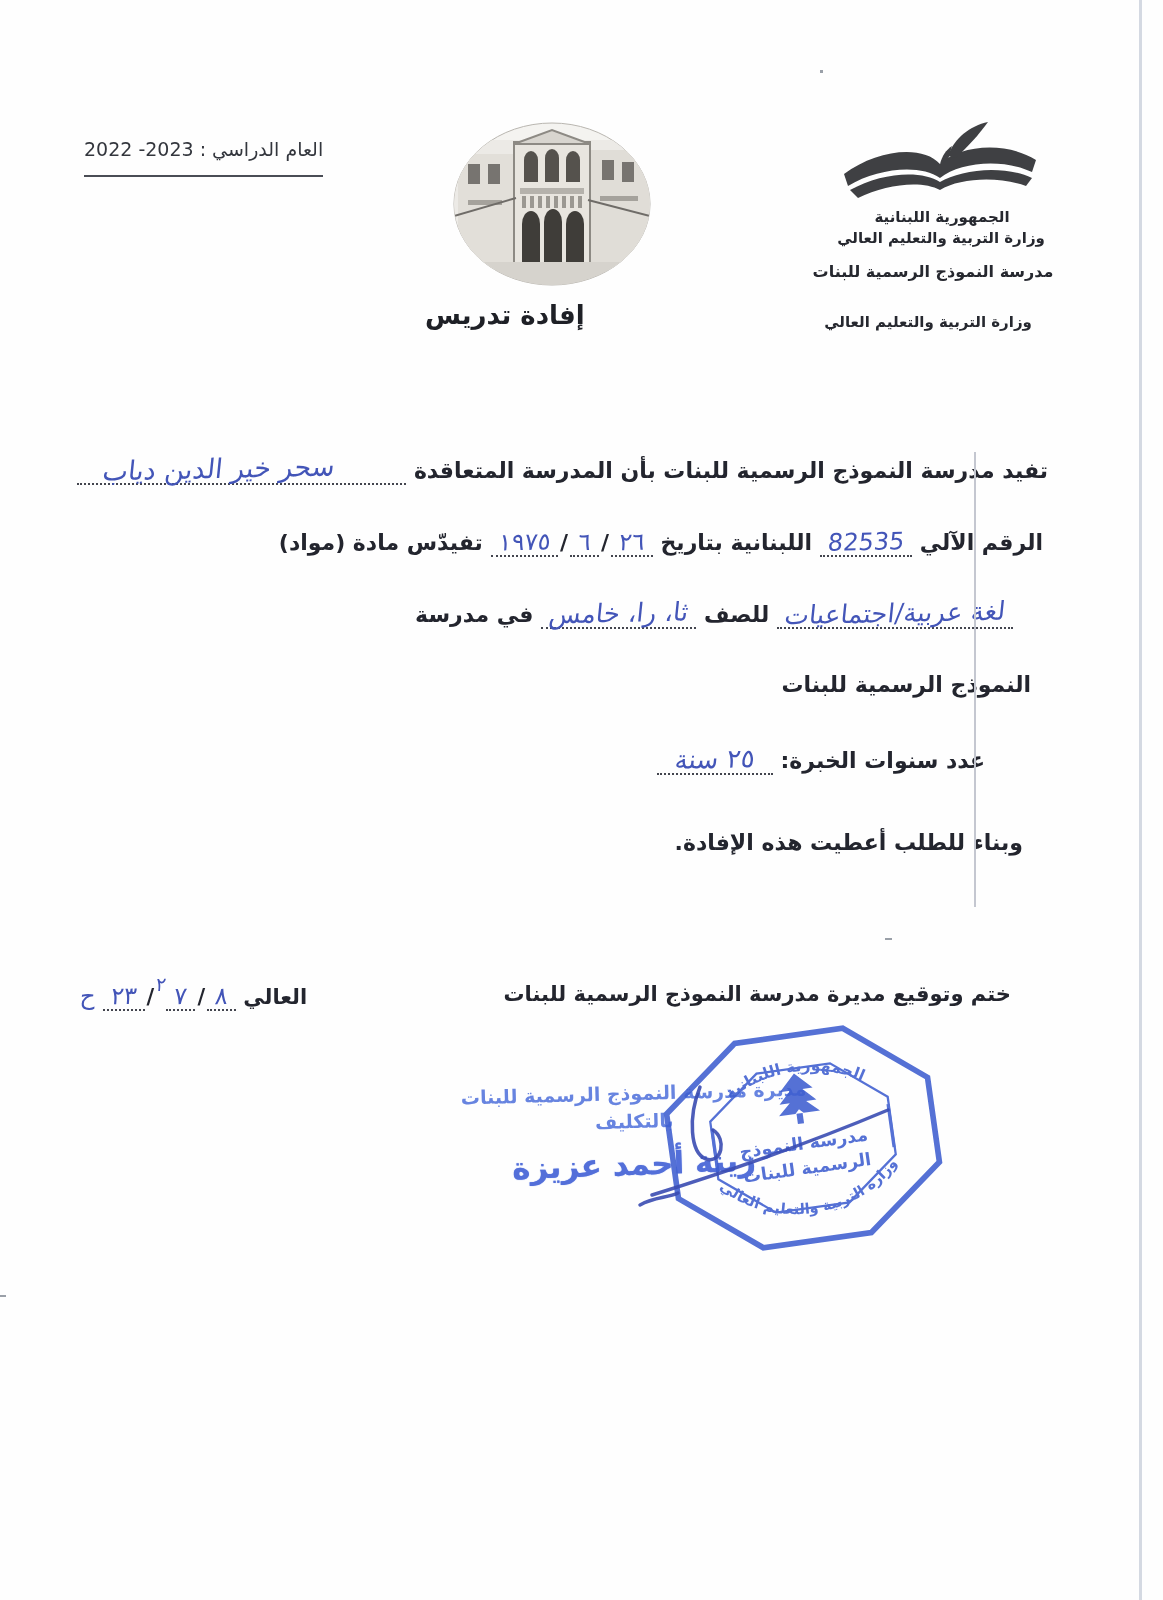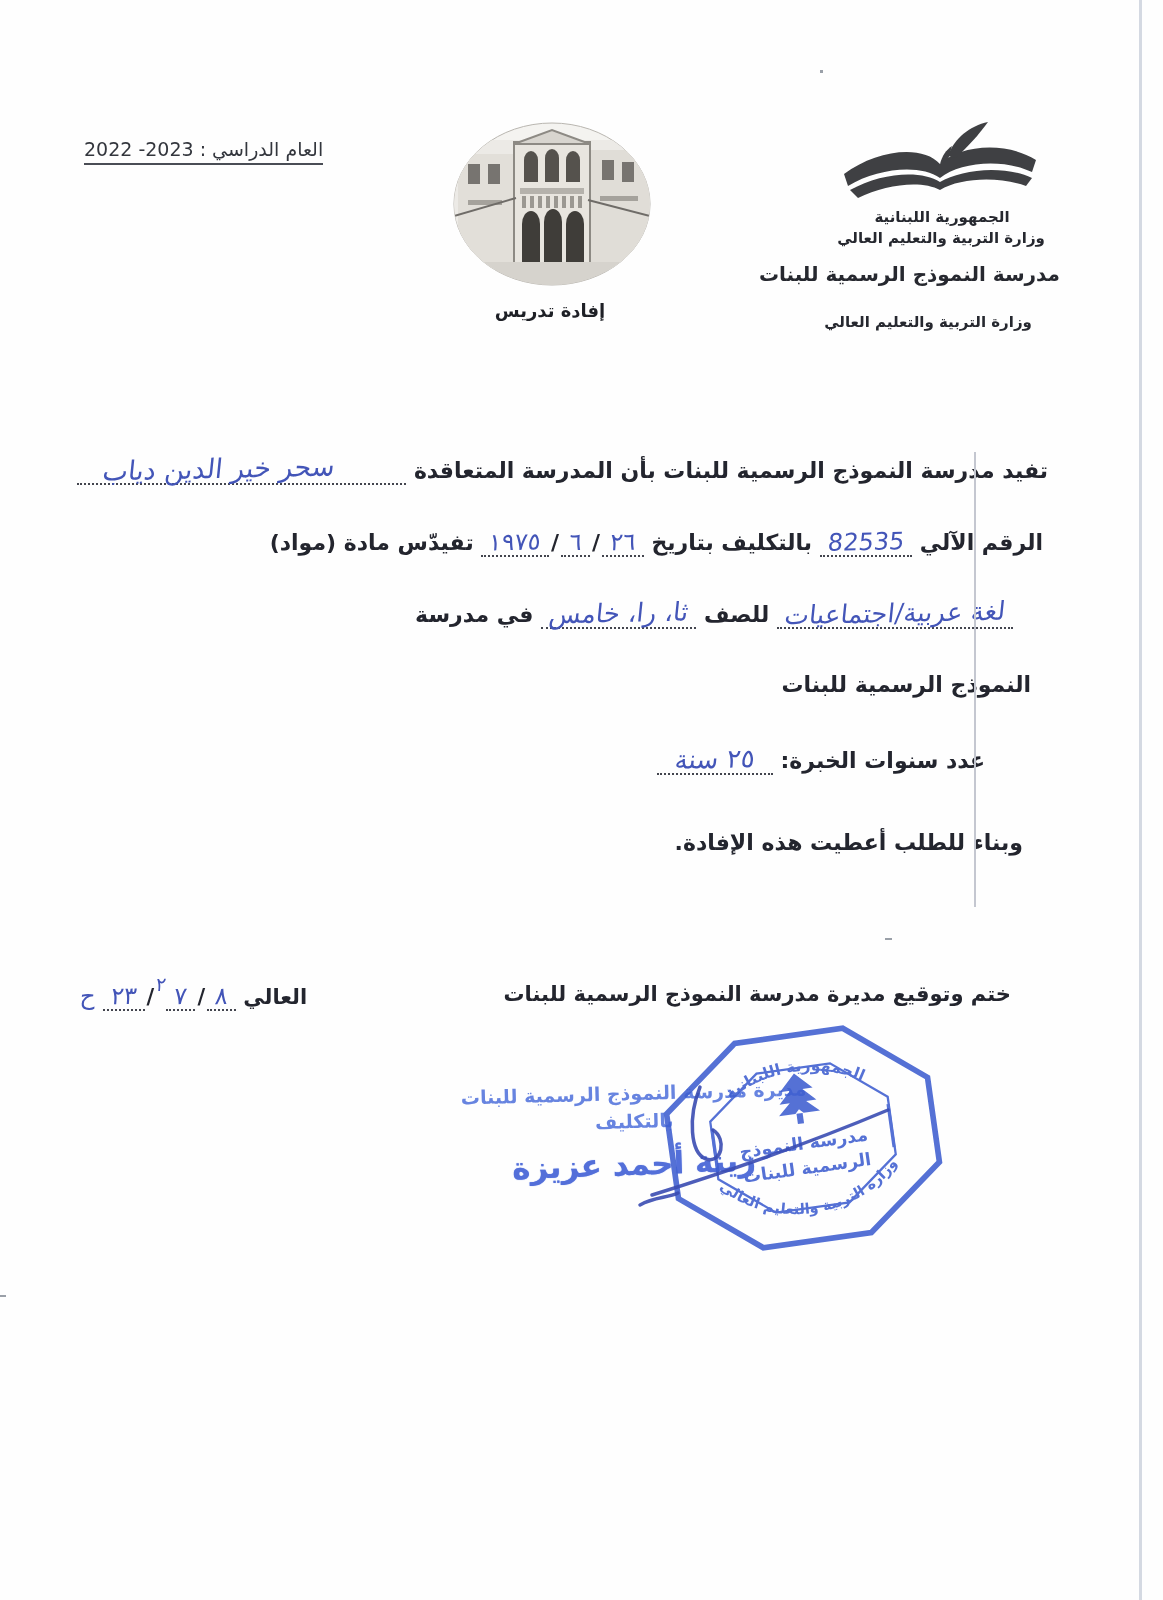--- a/index.html
+++ b/index.html
@@ -5,33 +5,33 @@
   html,body{margin:0;padding:0;background:#e8e8e8;}
   .page{
     position:relative; width:1163px; height:1600px; margin:0 auto;
     background:#fefefe; overflow:hidden;
     font-family:"DejaVu Sans",sans-serif; color:#23252e;
   }
   
   .academic-year{
     position:absolute; left:84px; top:138px;
     direction:rtl; font-size:19px; color:#33363d;
-    border-bottom:2px solid #4a4d55; padding-bottom:3px; white-space:nowrap;
+    border-bottom:2px solid #4a4d55; padding-bottom:15px; white-space:nowrap;
   }
   .photo-wrap{ position:absolute; left:450px; top:120px; }
   .doc-title{
     position:absolute; left:425px; top:300px; width:250px;
-    text-align:center; font-size:18px; font-weight:bold; color:#1e2026;
+    text-align:left; font-size:26px; font-weight:bold; color:#1e2026;
     direction:rtl;
   }
   .logo-wrap{ position:absolute; left:836px; top:120px; }
   .hdr-line{ position:absolute; direction:rtl; text-align:center; font-weight:bold; color:#26282f; white-space:nowrap;}
   .hdr-republic{ left:832px; top:208px; width:220px; font-size:15px;}
   .hdr-ministry{ left:822px; top:229px; width:238px; font-size:15px;}
-  .hdr-school{ left:806px; top:262px; width:254px; font-size:20px; letter-spacing:1px;}
+  .hdr-school{ left:806px; top:262px; width:254px; font-size:16px; letter-spacing:1px;}
   .hdr-ministry2{ left:816px; top:313px; width:224px; font-size:15px;}
   
   .bodyline{
     position:absolute; direction:rtl; white-space:nowrap;
     font-size:22px; font-weight:bold; color:#23252e;
   }
   .fill{
     display:inline-block; border-bottom:2.5px dotted #43454e;
     padding:0 8px; line-height:1.15; vertical-align:baseline;
   }
@@ -149,21 +149,21 @@
     <span class="fill" style="padding-right:72px; padding-left:26px;">
       <span class="hand" style="font-size:27px;">سحر خير الدين دياب</span>
     </span>
   </div>
 
   <div class="bodyline" style="right:120px; top:530px;">
     <span>الرقم الآلي</span>
     <span class="fill">
       <bdo dir="ltr"><span class="hand hand-sm">82535</span></bdo>
     </span>
-    <span>بالتكليف بتاريخ</span>
+    <span>اللبنانية بتاريخ</span>
     <span class="fill"><span class="hand hand-sm">٢٦</span></span><span class="slash">/</span><span class="fill"><span class="hand hand-sm">٦</span></span><span class="slash">/</span><span class="fill"><span class="hand hand-sm">١٩٧٥</span></span>
     <span>تفيدّس مادة (مواد)</span>
   </div>
 
   <div class="bodyline" style="right:150px; top:600px;">
     <span class="fill">
       <span class="hand">لغة عربية/اجتماعيات</span>
     </span>
     <span>للصف</span>
     <span class="fill">

